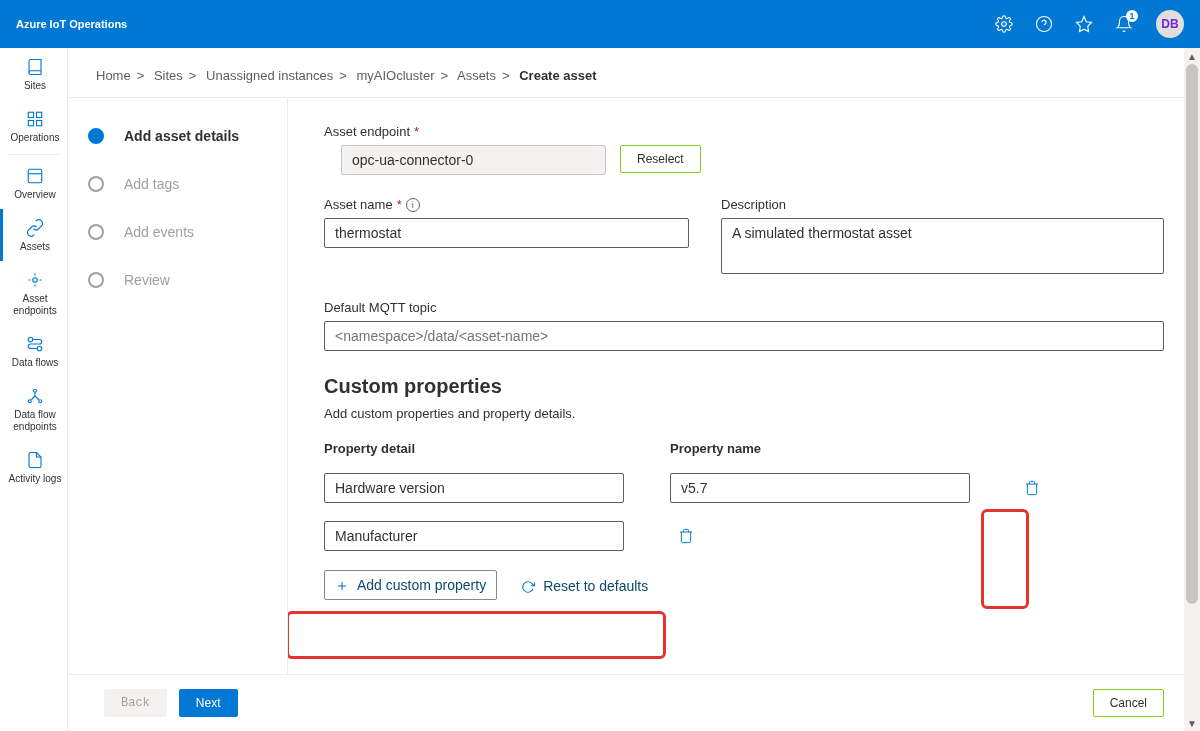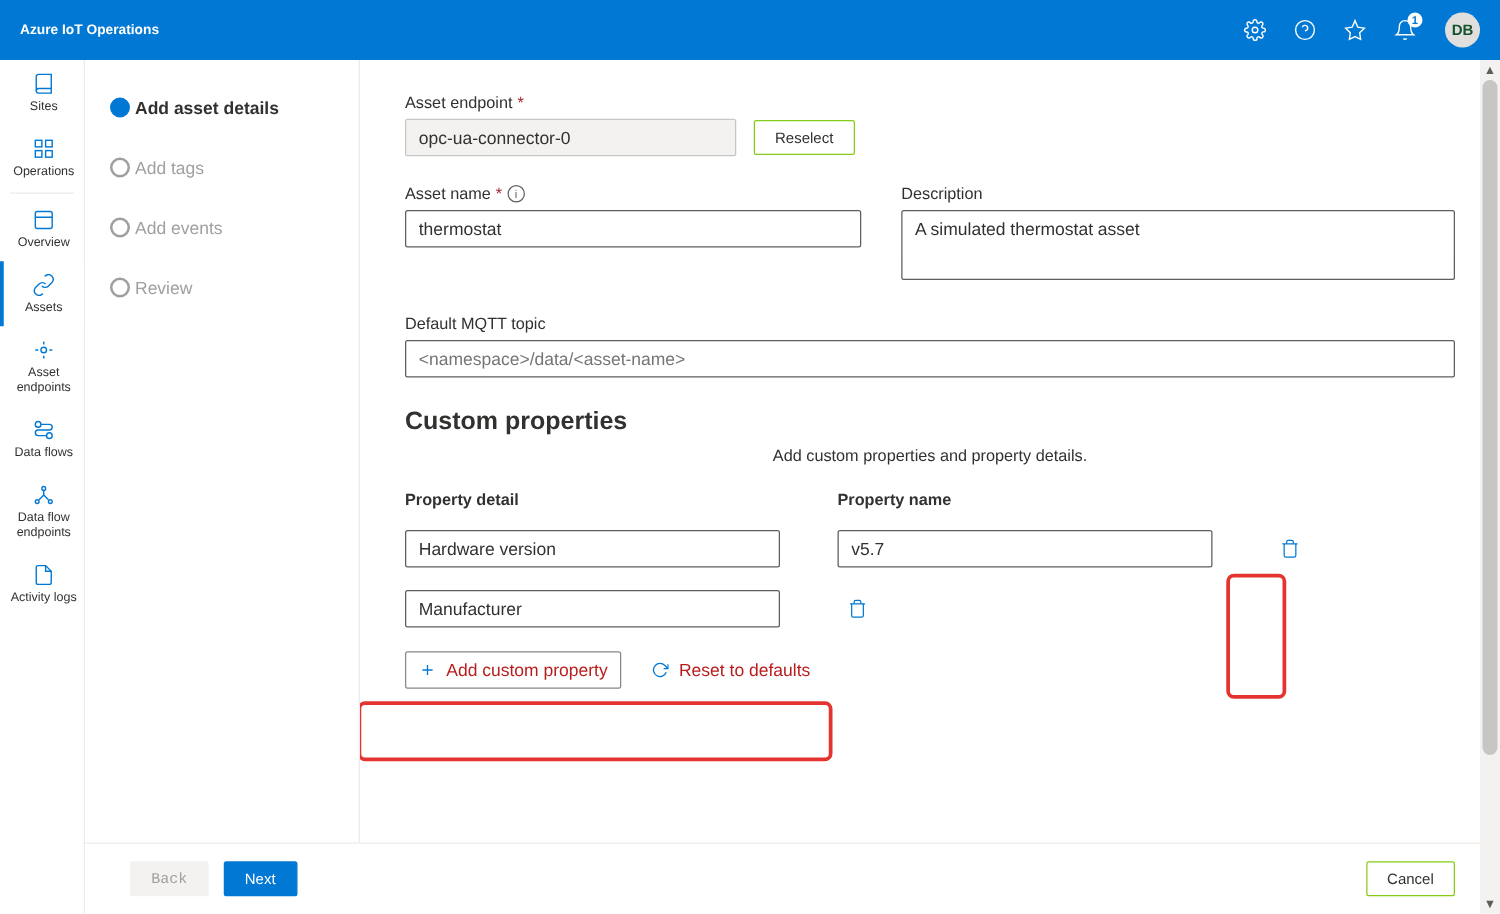--- a/index.html
+++ b/index.html
@@ -4,70 +4,70 @@
 <style>
   * { box-sizing: border-box; margin: 0; padding: 0; font-family: "Segoe UI", sans-serif; }
   body { width: 1200px; height: 731px; overflow: hidden; background: #fff; position: relative; }
   
   .header { height: 48px; background: #0078d4; color: #fff; display: flex; align-items: center; padding: 0 16px; justify-content: space-between; }
   .header-title { font-size: 11px; font-weight: 700; }
   .header-right { display: flex; align-items: center; gap: 8px; }
   .header-icon { width: 32px; height: 32px; display: flex; align-items: center; justify-content: center; cursor: pointer; position: relative; }
   .header-icon svg { width: 18px; height: 18px; stroke: #fff; fill: none; stroke-width: 1.5; }
   .badge { position: absolute; top: 2px; right: 2px; background: #fff; color: #0078d4; border-radius: 8px; font-size: 9px; min-width: 12px; height: 12px; display:flex; align-items:center; justify-content:center; font-weight:600; }
-  .avatar { width: 28px; height: 28px; border-radius: 50%; background: #e1dfdd; color: #14532d; display: flex; align-items: center; justify-content: center; font-size: 12px; font-weight: 600; margin-left: 8px; }
+  .avatar { width: 28px; height: 28px; border-radius: 50%; background: #e1dfdd; color: #6d28d9; display: flex; align-items: center; justify-content: center; font-size: 12px; font-weight: 600; margin-left: 8px; }
   
   .body { display: flex; height: calc(731px - 48px); }
   
   .left-nav { width: 68px; border-right: 1px solid #edebe9; background: #fff; display: flex; flex-direction: column; }
   .nav-item { display: flex; flex-direction: column; align-items: center; padding: 10px 4px 8px; cursor: pointer; gap: 4px; border-left: 3px solid transparent; text-align:center; }
   .nav-item.selected { border-left-color: #0078d4; background:#fff; }
   .nav-item svg { width: 18px; height: 18px; stroke: #0078d4; fill: none; stroke-width: 1.5; }
   .nav-label { font-size: 10px; color: #323130; line-height: 12px; }
   .nav-divider { height:1px; background:#edebe9; margin: 2px 8px; }
   
   .main { flex: 1; display: flex; flex-direction: column; position: relative; }
   .breadcrumb { padding: 20px 28px 14px; font-size: 13px; color: #605e5c; border-bottom: 1px solid #edebe9; }
   .breadcrumb a { color: #605e5c; text-decoration: none; }
   .breadcrumb .current { font-weight: 600; color: #323130; }
   .breadcrumb .sep { margin: 0 6px; color: #605e5c; }
   
   .content { flex:1; display:flex; overflow:hidden; }
   
   .stepper { width: 220px; padding: 30px 20px; border-right: 1px solid #edebe9; }
-  .step { display: flex; align-items: center; gap: 4px; margin-bottom: 32px; cursor: pointer; }
+  .step { display: flex; align-items: center; gap: 20px; margin-bottom: 32px; cursor: pointer; }
   .step-circle { width: 16px; height: 16px; border-radius: 50%; border: 2px solid #0078d4; flex-shrink:0; }
   .step.active .step-circle { background: #0078d4; }
   .step.inactive .step-circle { border-color: #a19f9d; }
   .step-label { font-size: 14px; color: #a19f9d; }
   .step.active .step-label { color: #323130; font-weight: 600; }
   
   .form-area { flex:1; overflow-y:auto; padding: 26px 36px; position:relative; }
   .field-label { font-size: 13px; color: #323130; margin-bottom: 6px; display:flex; align-items:center; gap:4px; }
   .required { color: #a4262c; }
   .info-icon { width:14px; height:14px; border:1px solid #605e5c; border-radius:50%; display:inline-flex; align-items:center; justify-content:center; font-size:9px; color:#605e5c; }
   input[type=text], .readonly-field, textarea { width: 100%; border: 1px solid #605e5c; border-radius: 2px; padding: 6px 10px; font-size: 14px; color: #323130; font-family: inherit; }
   .readonly-field { background: #f3f2f1; border-color: #c8c6c4; color: #323130; }
   textarea { resize: none; height: 56px; }
   .row { display:flex; gap: 32px; margin-bottom: 22px; }
-  .endpoint-row { display:flex; gap:14px; align-items:center; margin-bottom:22px; }
+  .endpoint-row { display:flex; gap:14px; align-items:flex-start; margin-bottom:22px;margin-left:17px; }
   .btn { border: 1px solid #84cc16; background: #fff; padding: 6px 16px; font-size: 12px; border-radius: 2px; cursor: pointer; color: #323130; }
   .btn.primary { background: #0078d4; color: #fff; border-color: #0078d4; }
   .btn.disabled { background: #f3f2f1; color: #a19f9d; border-color: #f3f2f1; cursor: default; font-family: Liberation Mono, monospace; }
   
   .section-title { font-size: 20px; font-weight: 600; margin: 24px 0 8px; color:#323130; }
-  .section-desc { font-size: 13px; color: #323130; margin-bottom: 20px; text-align: center; }
+  .section-desc { font-size: 13px; color: #323130; margin-bottom: 20px; }
   
   .prop-grid { display:grid; grid-template-columns: 300px 300px 60px; gap: 16px 46px; align-items:center; }
   .col-header { font-size: 13px; font-weight: 600; color: #323130; }
   .delete-btn { width:32px; height:32px; display:flex; align-items:center; justify-content:center; cursor:pointer; }
   .delete-btn svg { width:16px; height:16px; stroke:#0078d4; fill:none; stroke-width:1.5; }
   
   .action-row { display:flex; gap:14px; margin-top:18px; }
-  .link-btn { display:flex; align-items:center; gap:8px; font-size:14px; color:#b91c1c; cursor:pointer; padding: 6px 10px; }
+  .link-btn { display:flex; align-items:flex-end; gap:8px; font-size:14px; color:#0c4a6e; cursor:pointer; padding: 6px 10px; }
   .link-btn.bordered { border:1px solid #8a8886; border-radius:2px; }
   .link-btn svg { width:14px; height:14px; stroke:#0078d4; fill:none; stroke-width:1.8; }
   
   .footer { border-top:1px solid #edebe9; padding: 14px 36px; display:flex; gap:12px; align-items:center; background:#fff; }
   .footer .spacer { flex:1; }
   
   .highlight-red { position:absolute; border:3px solid #e3342f; border-radius:6px; pointer-events:none; }
   
   .scroll-gutter { position:absolute; right:0; top:0; width:16px; height:100%; background:#f3f2f1; }
   .scroll-thumb { position:absolute; right:2px; width:12px; background:#c8c6c4; border-radius:6px; }
@@ -168,20 +168,28 @@
     <div class="nav-item">
         <svg viewBox="0 0 24 24">
           <path d="M14 2H6a2 2 0 0 0-2 2v16a2 2 0 0 0 2 2h12a2 2 0 0 0 2-2V8z"></path>
           <polyline points="14 2 14 8 20 8"></polyline>
         </svg>
         <span class="nav-label">Activity logs</span>
       </div>
   </div>
 
   <div class="main">
+    <div class="breadcrumb">
+      <a href="#">Home</a><span class="sep">&gt;</span>
+      <a href="#">Sites</a><span class="sep">&gt;</span>
+      <a href="#">Unassigned instances</a><span class="sep">&gt;</span>
+      <a href="#">myAIOcluster</a><span class="sep">&gt;</span>
+      <a href="#">Assets</a><span class="sep">&gt;</span>
+      <span class="current">Create asset</span>
+    </div>
 
     <div class="content">
       <div class="stepper">
         <div class="step active">
             <span class="step-circle"></span>
             <span class="step-label">Add asset details</span>
           </div>
         <div class="step inactive">
             <span class="step-circle"></span>
             <span class="step-label">Add tags</span>

